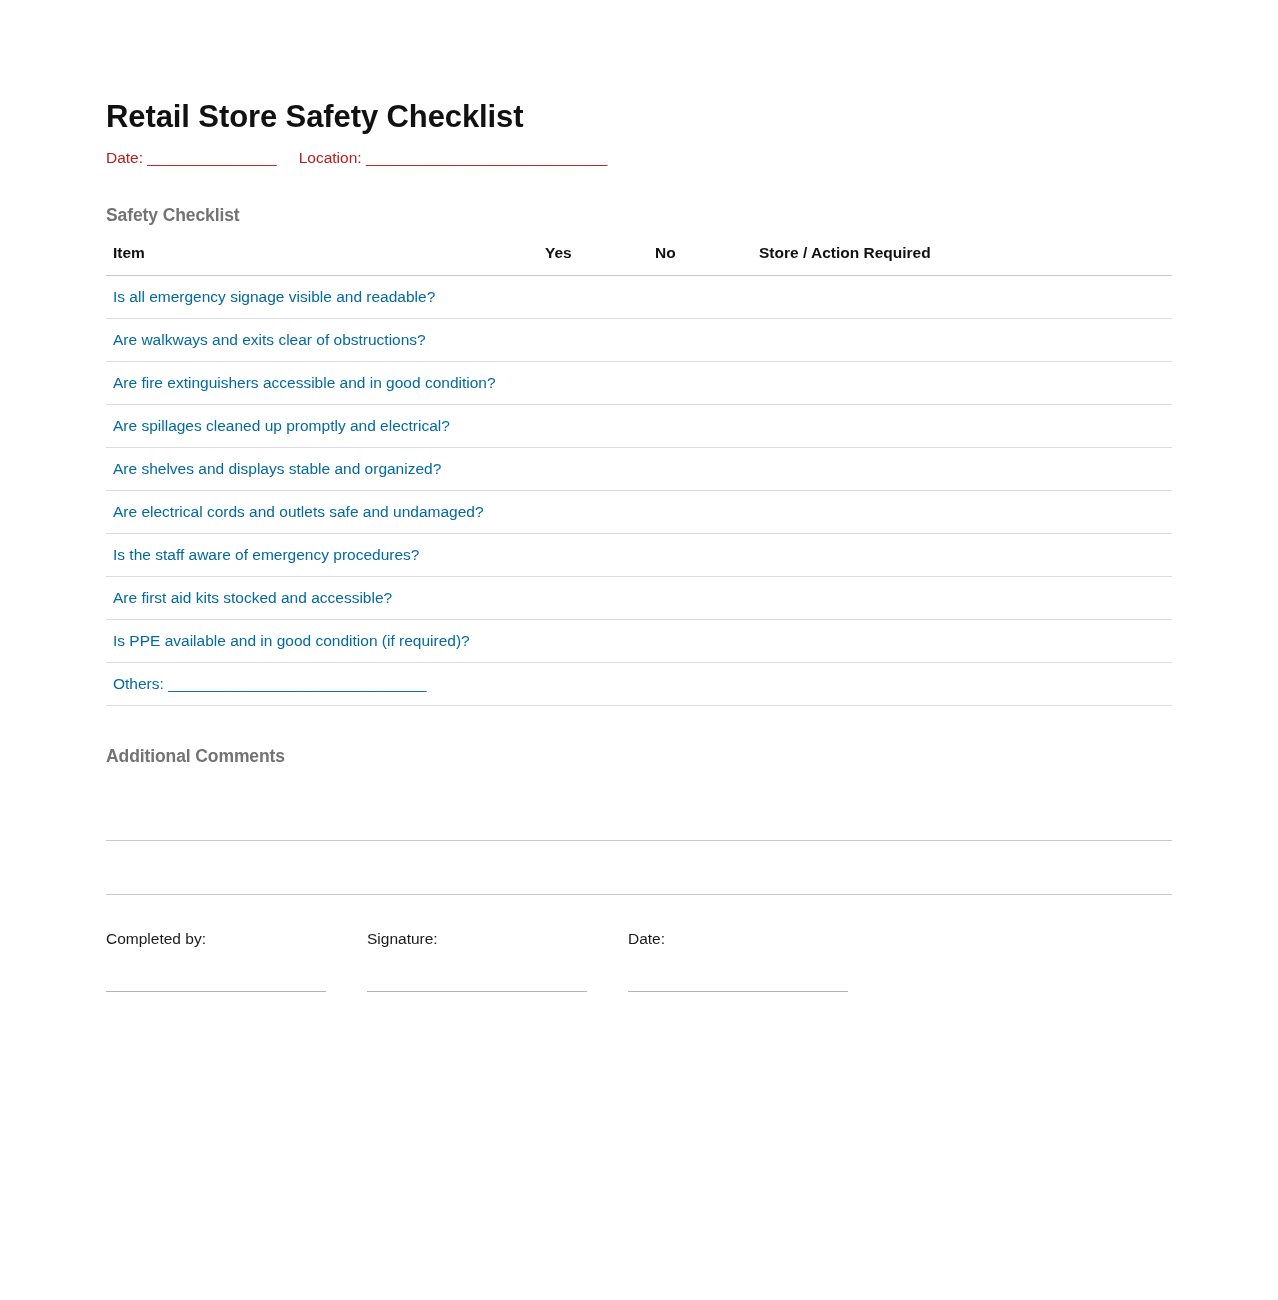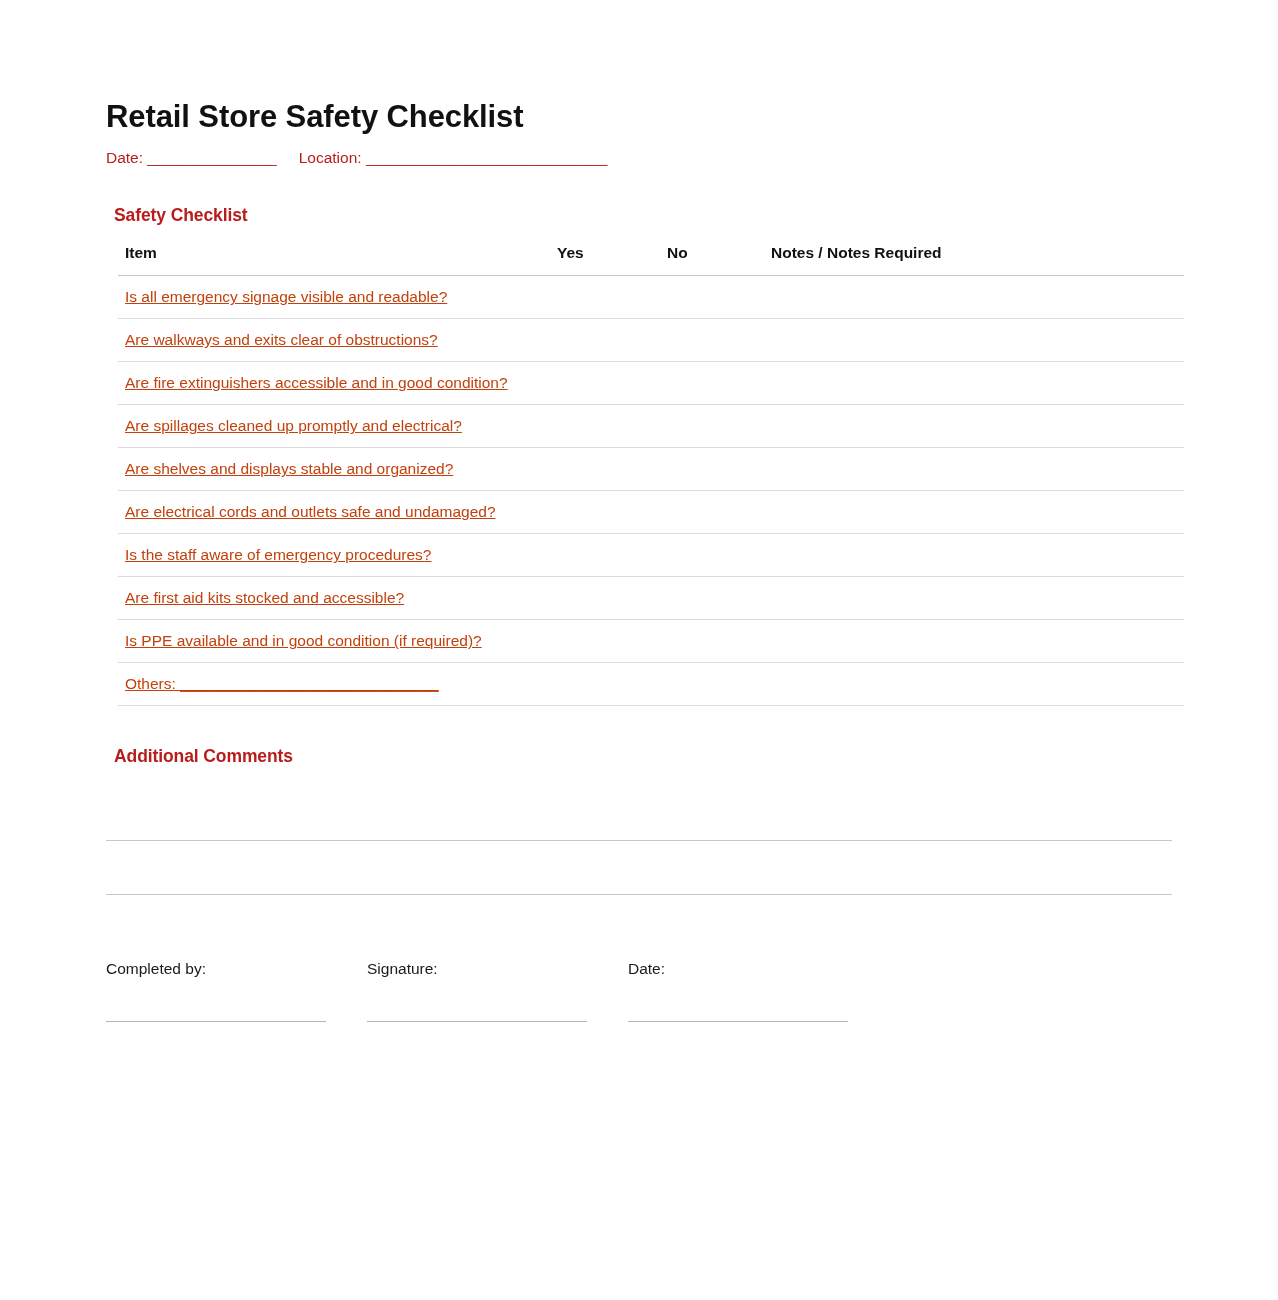--- a/index.html
+++ b/index.html
@@ -38,73 +38,72 @@
     color: #b91c1c;
     margin: 0 0 38px 0;
     white-space: pre;
   }
   .meta-gap { display: inline-block; width: 22px; }
 
   
   .section-heading {
     font-size: 17.5px;
     font-weight: bold;
-    color: #b91c1c;
-    margin: 0 0 18px 8px;
+    color: #737373;
+    margin: 0 0 18px 0;
     letter-spacing: -0.1px;
   }
 
   
   .checklist-table {
     width: 1066px;
     border-collapse: collapse;
     table-layout: fixed;
-    margin: 12px;
+    margin: 0;
   }
   .checklist-table col.col-item   { width: 432px; }
   .checklist-table col.col-yes    { width: 110px; }
   .checklist-table col.col-no     { width: 104px; }
   .checklist-table col.col-notes  { width: 420px; }
 
   .checklist-table th {
     text-align: left;
     font-size: 15.5px;
     font-weight: bold;
     color: #111111;
     padding: 0 0 13px 7px;
     border-bottom: 1px solid #c8c8c8;
     vertical-align: bottom;
   }
   .checklist-table td {
     font-size: 15.5px;
     font-weight: normal;
-    color: #c2410c;
+    color: #0369a1;
     padding: 12px 0 12px 7px;
     border-bottom: 1px solid #dcdcdc;
     vertical-align: middle;
     height: 18px;
-    text-decoration: underline;
   }
   .blank-underscores { letter-spacing: 0px; }
 
   
   .comments-block {
     margin-top: 40px;
   }
   .comment-line {
     width: 1066px;
     height: 53px;
     border-bottom: 1px solid #c8c8c8;
   }
   .comment-line.first { margin-top: 20px; }
 
   
   .signoff {
     display: flex;
-    margin-top: 65px;
+    margin-top: 35px;
   }
   .signoff-field {
     width: 220px;
     margin-right: 41px;
   }
   .signoff-field:last-child { margin-right: 0; }
   .signoff-label {
     font-size: 15.5px;
     color: #1a1a1a;
     line-height: 1.2;
@@ -131,21 +130,21 @@
       <col class="col-item">
       <col class="col-yes">
       <col class="col-no">
       <col class="col-notes">
     </colgroup>
     <thead>
       <tr>
         <th>Item</th>
         <th>Yes</th>
         <th>No</th>
-        <th>Notes / Notes Required</th>
+        <th>Store / Action Required</th>
       </tr>
     </thead>
     <tbody>
       <tr>
         <td>Is all emergency signage visible and readable?</td>
         <td></td>
         <td></td>
         <td></td>
       </tr>
       <tr>

